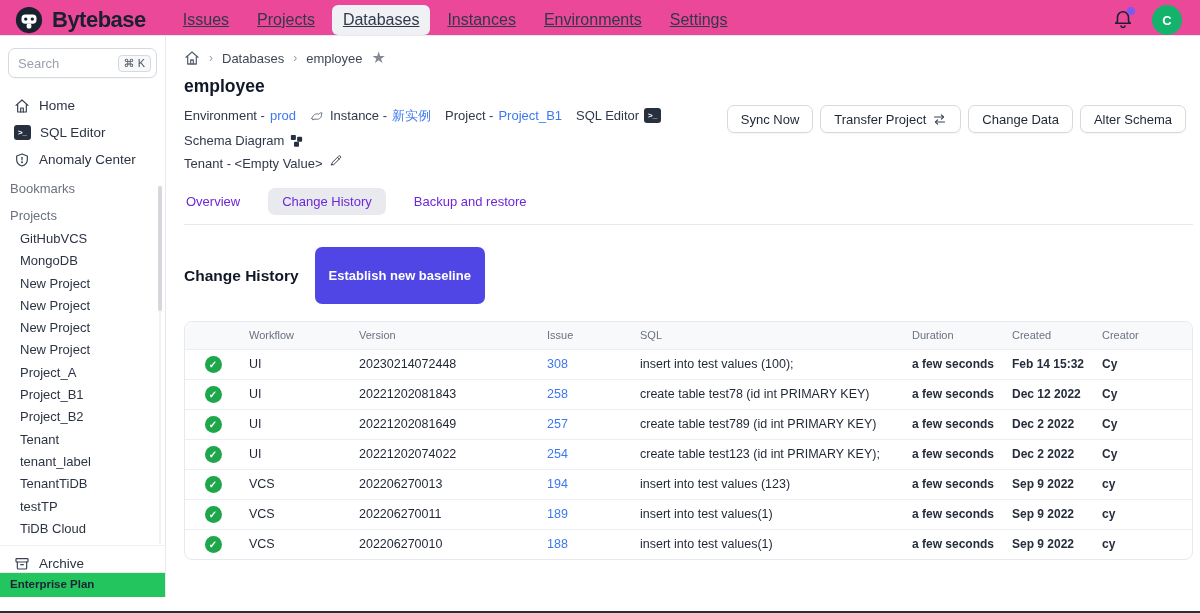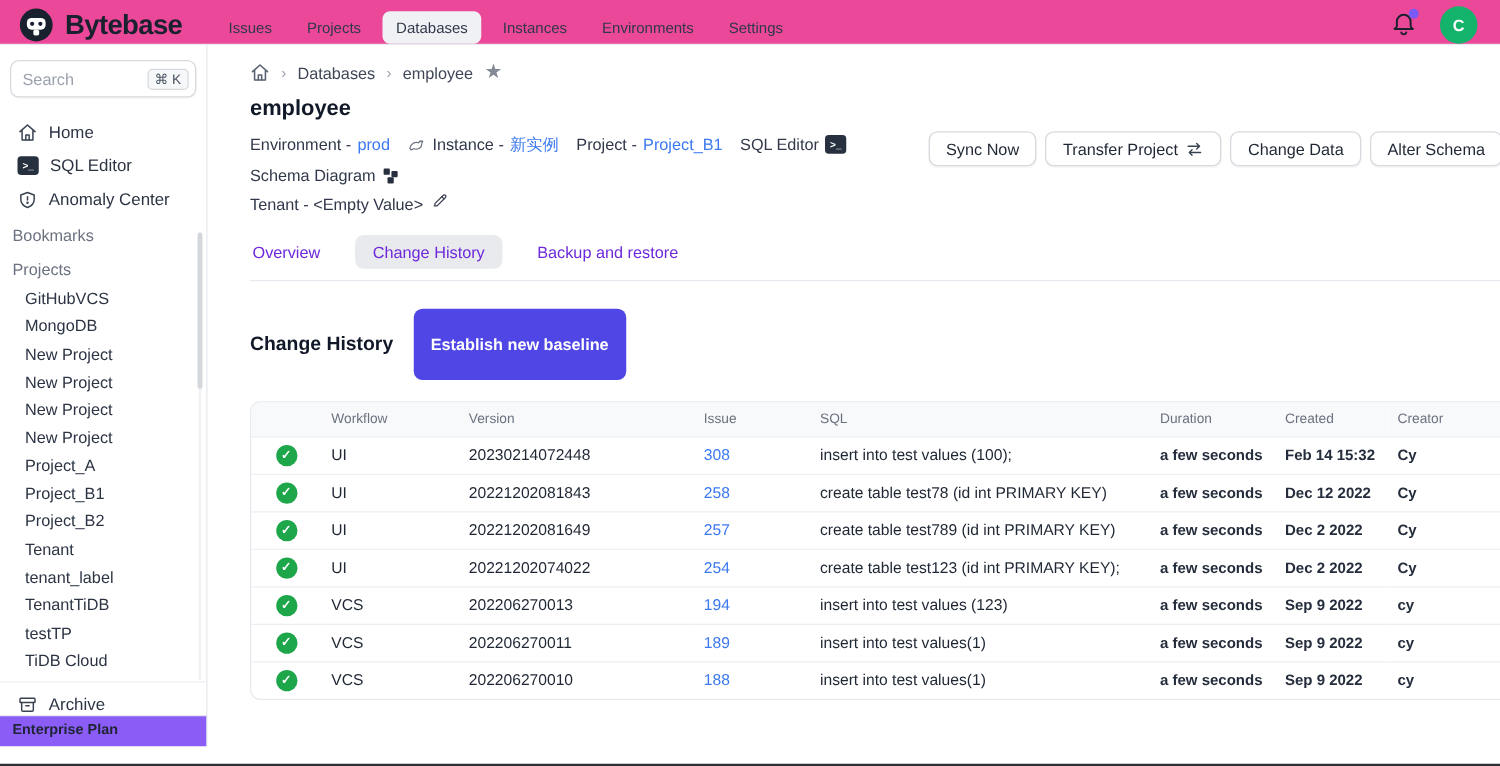--- a/index.html
+++ b/index.html
@@ -4,43 +4,43 @@
 <style>
   * { margin:0; padding:0; box-sizing:border-box; }
   html,body { width:1200px; height:613px; background:#fff; font-family:"Liberation Sans", sans-serif; color:#1f2937; overflow:hidden; }
   .app { width:1200px; height:613px; position:relative; overflow:hidden; background:#fff; }
 
   
   .navbar { height:36px; display:flex; align-items:flex-end; padding:0 18px 0 14px; border-bottom:1px solid #e7e9ee; background:#ec4899; }
   .brand { display:flex; align-items:center; gap:8px; cursor:pointer; }
   .brand-text { font-size:22px; font-weight:800; color:#19202e; letter-spacing:-0.5px; }
   .main-nav { display:flex; align-items:center; gap:6px; margin-left:26px; }
-  .nav-item { font-size:12px; color:#30384a; padding:6px 11px; border-radius:6px; cursor:pointer; }
+  .nav-item { font-size:16px; color:#30384a; padding:6px 11px; border-radius:6px; cursor:pointer;text-decoration:underline; }
   .nav-item.active { background:#f0f1f4; }
   .nav-right { margin-left:auto; display:flex; align-items:center; gap:18px; }
   .bell-wrap { position:relative; width:22px; height:22px; cursor:pointer; }
   .notif-dot { position:absolute; top:-2px; right:-1px; width:8px; height:8px; border-radius:50%; background:#7a5af5; }
   .avatar { width:30px; height:30px; border-radius:50%; background:#14b36b; color:#fff; display:flex; align-items:center; justify-content:center; font-size:13px; font-weight:700; cursor:pointer; }
 
   
-  .content { display:flex; height:561px;gap:16px; }
+  .content { display:flex; height:561px; }
   .sidebar { width:166px; border-right:1px solid #e7e9ee; position:relative; padding-top:12px; flex:none; }
   .main { flex:1; padding:14px 7px 0 18px; position:relative; }
 
   
   .search-box { margin:0 8px 14px 8px; height:30px; border:1px solid #d6d9de; border-radius:7px; display:flex; align-items:center; padding:0 5px 0 9px; background:#fff; box-shadow:0 1px 1px rgba(0,0,0,.03); cursor:text; }
   .search-ph { color:#9aa1ad; font-size:13px; flex:1; }
   .kbd { font-size:11px; color:#4b5563; border:1px solid #d6d9de; background:#f7f8f9; border-radius:4px; padding:1px 5px; white-space:nowrap; }
   .side-nav-item { display:flex; align-items:center; gap:9px; padding:5px 14px; font-size:13.5px; color:#2c3444; cursor:pointer; height:27px; }
   .side-label { padding:8px 10px 4px 10px; font-size:13px; color:#6b7280; }
   .proj-item { padding:4px 10px 4px 20px; font-size:13px; color:#2c3444; height:22.3px; cursor:pointer; white-space:nowrap; }
   .side-divider { border-top:1px solid #eef0f3; margin:6px 0 4px 0; }
   .sb-scroll { position:absolute; right:3px; top:150px; width:4px; height:125px; background:#d4d7db; border-radius:2px; }
   .sb-track { position:absolute; right:4px; top:150px; width:2px; height:358px; background:#f1f2f4; }
-  .side-footer { position:absolute; left:0; bottom:0; width:165px; border-top:1px solid #e7e9ee; background:#8b5cf6; padding:5px 10px 7px 10px; font-size:11.5px; font-weight:700; color:#1d2433; }
+  .side-footer { position:absolute; left:0; bottom:0; width:165px; border-top:1px solid #e7e9ee; background:#22c55e; padding:5px 10px 7px 10px; font-size:11.5px; font-weight:700; color:#1d2433; }
   .sqled-badge { width:17px; height:15px; background:#27303f; border-radius:3px; color:#fff; font-size:8px; font-weight:700; display:inline-flex; align-items:center; justify-content:center; letter-spacing:0; }
 
   
   .breadcrumb { display:flex; align-items:center; gap:9px; font-size:13px; color:#3f4757; }
   .crumb { cursor:pointer; }
   .crumb-sep { color:#9aa1ad; font-size:12px; }
   .star { color:#838a96; font-size:16px; line-height:1; cursor:pointer; }
   .page-title { font-size:17.5px; font-weight:700; color:#111827; margin-top:10px; }
 
   

